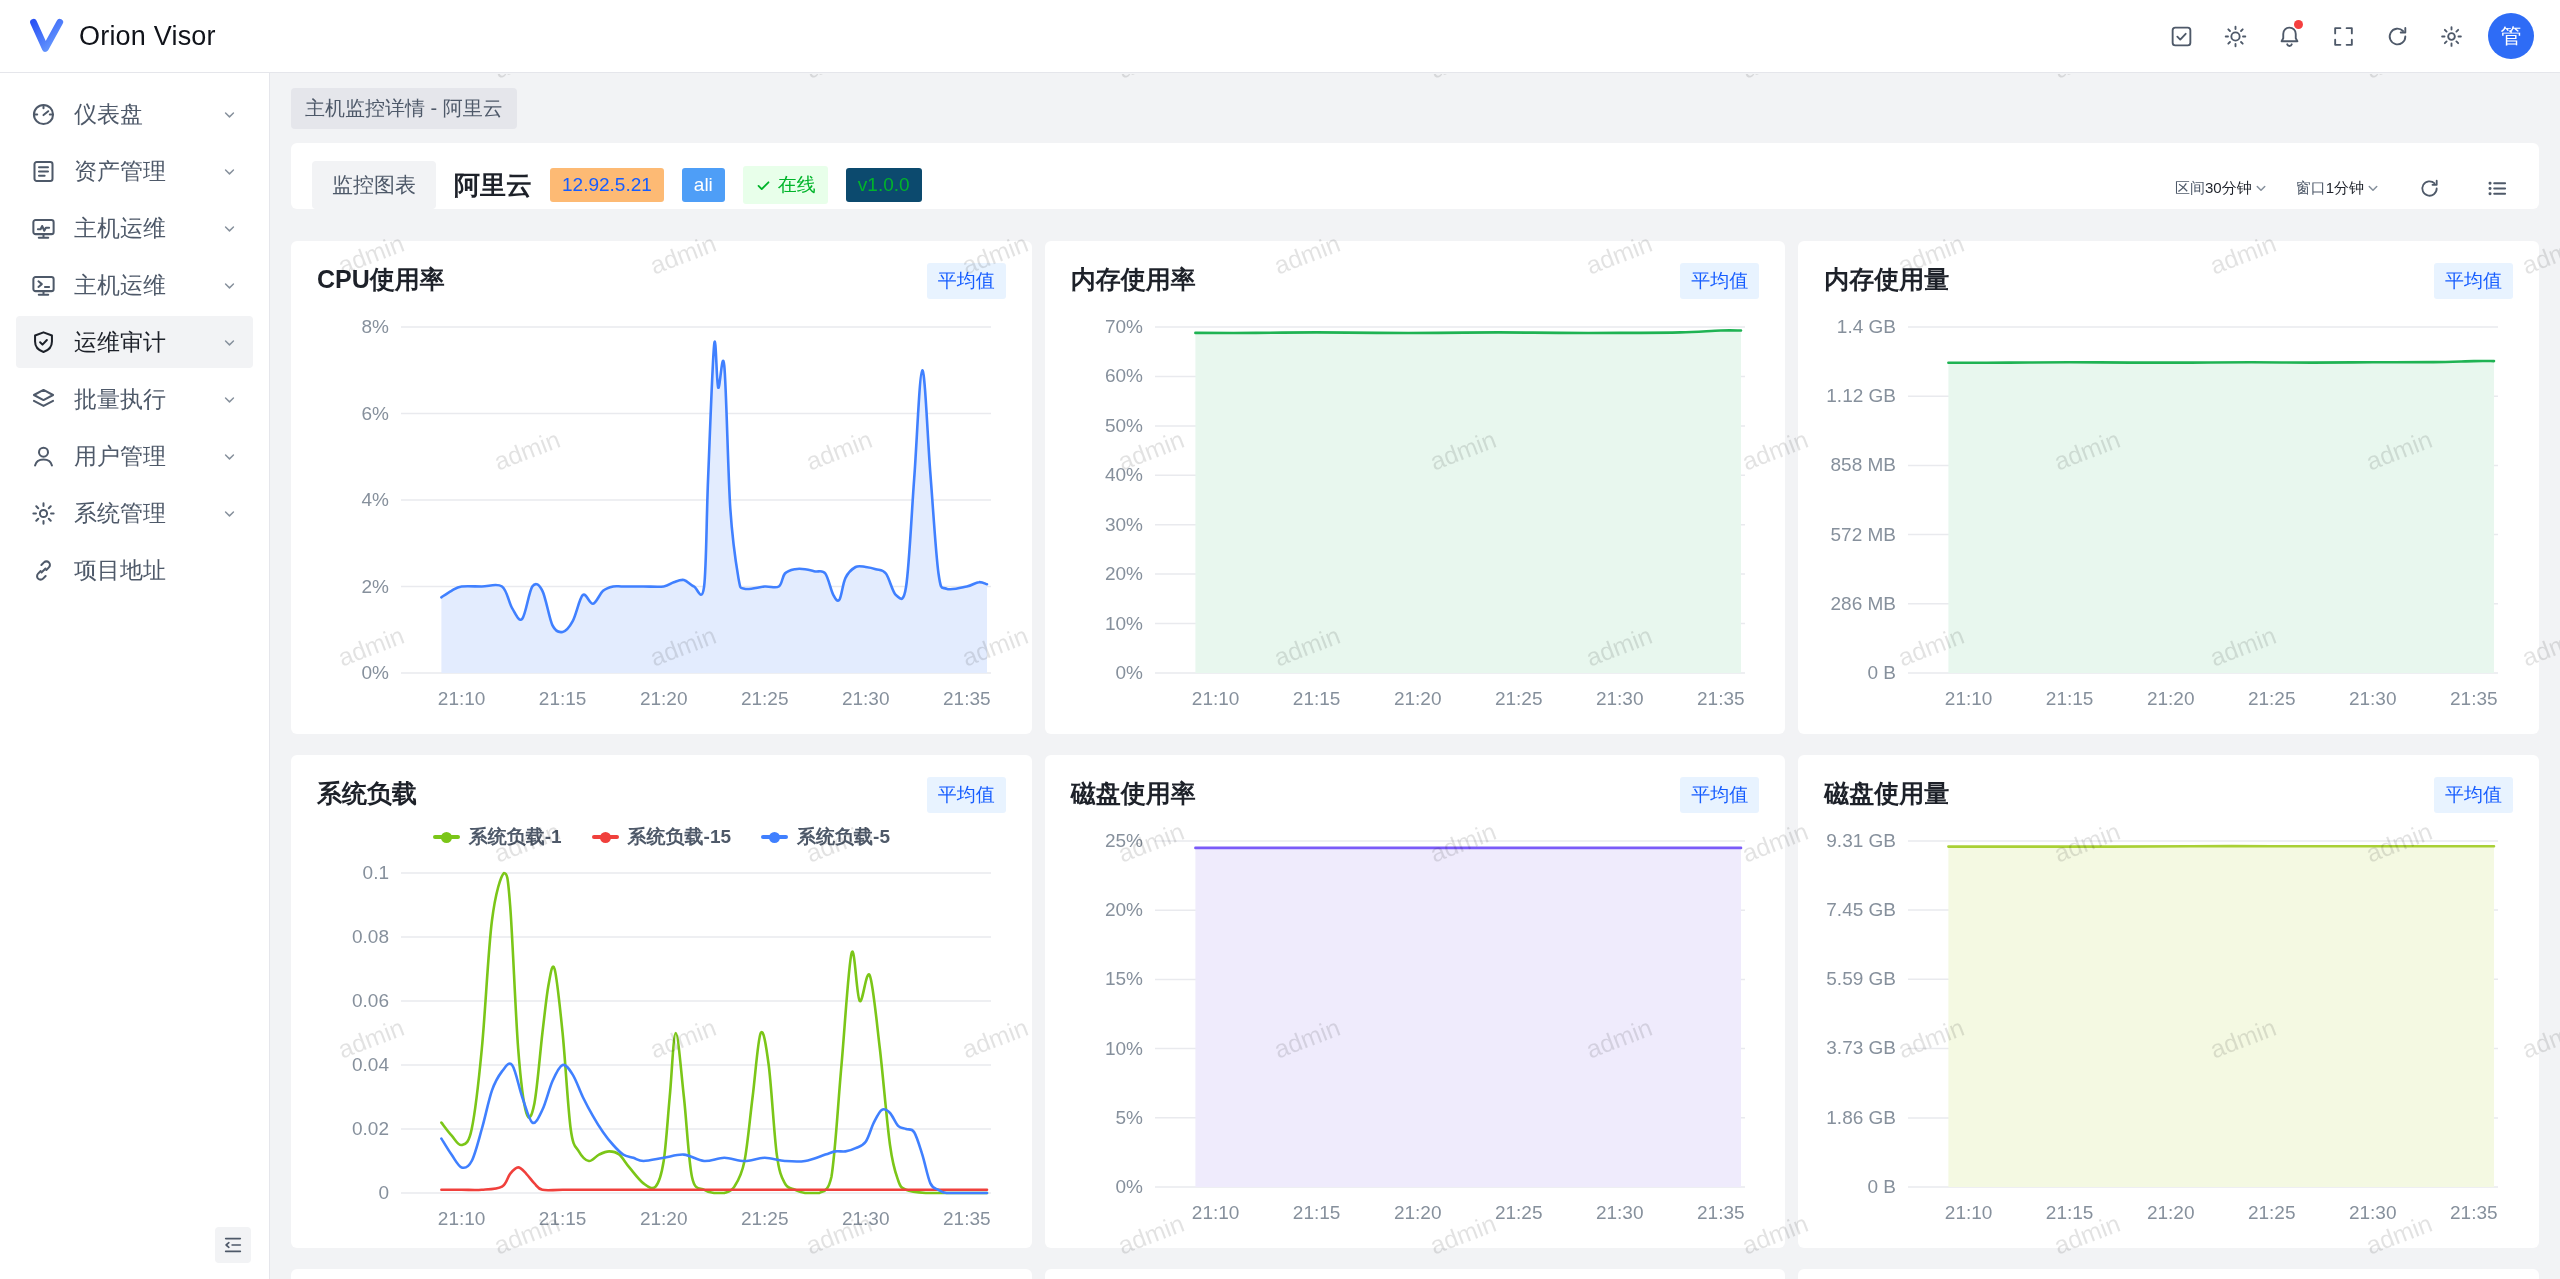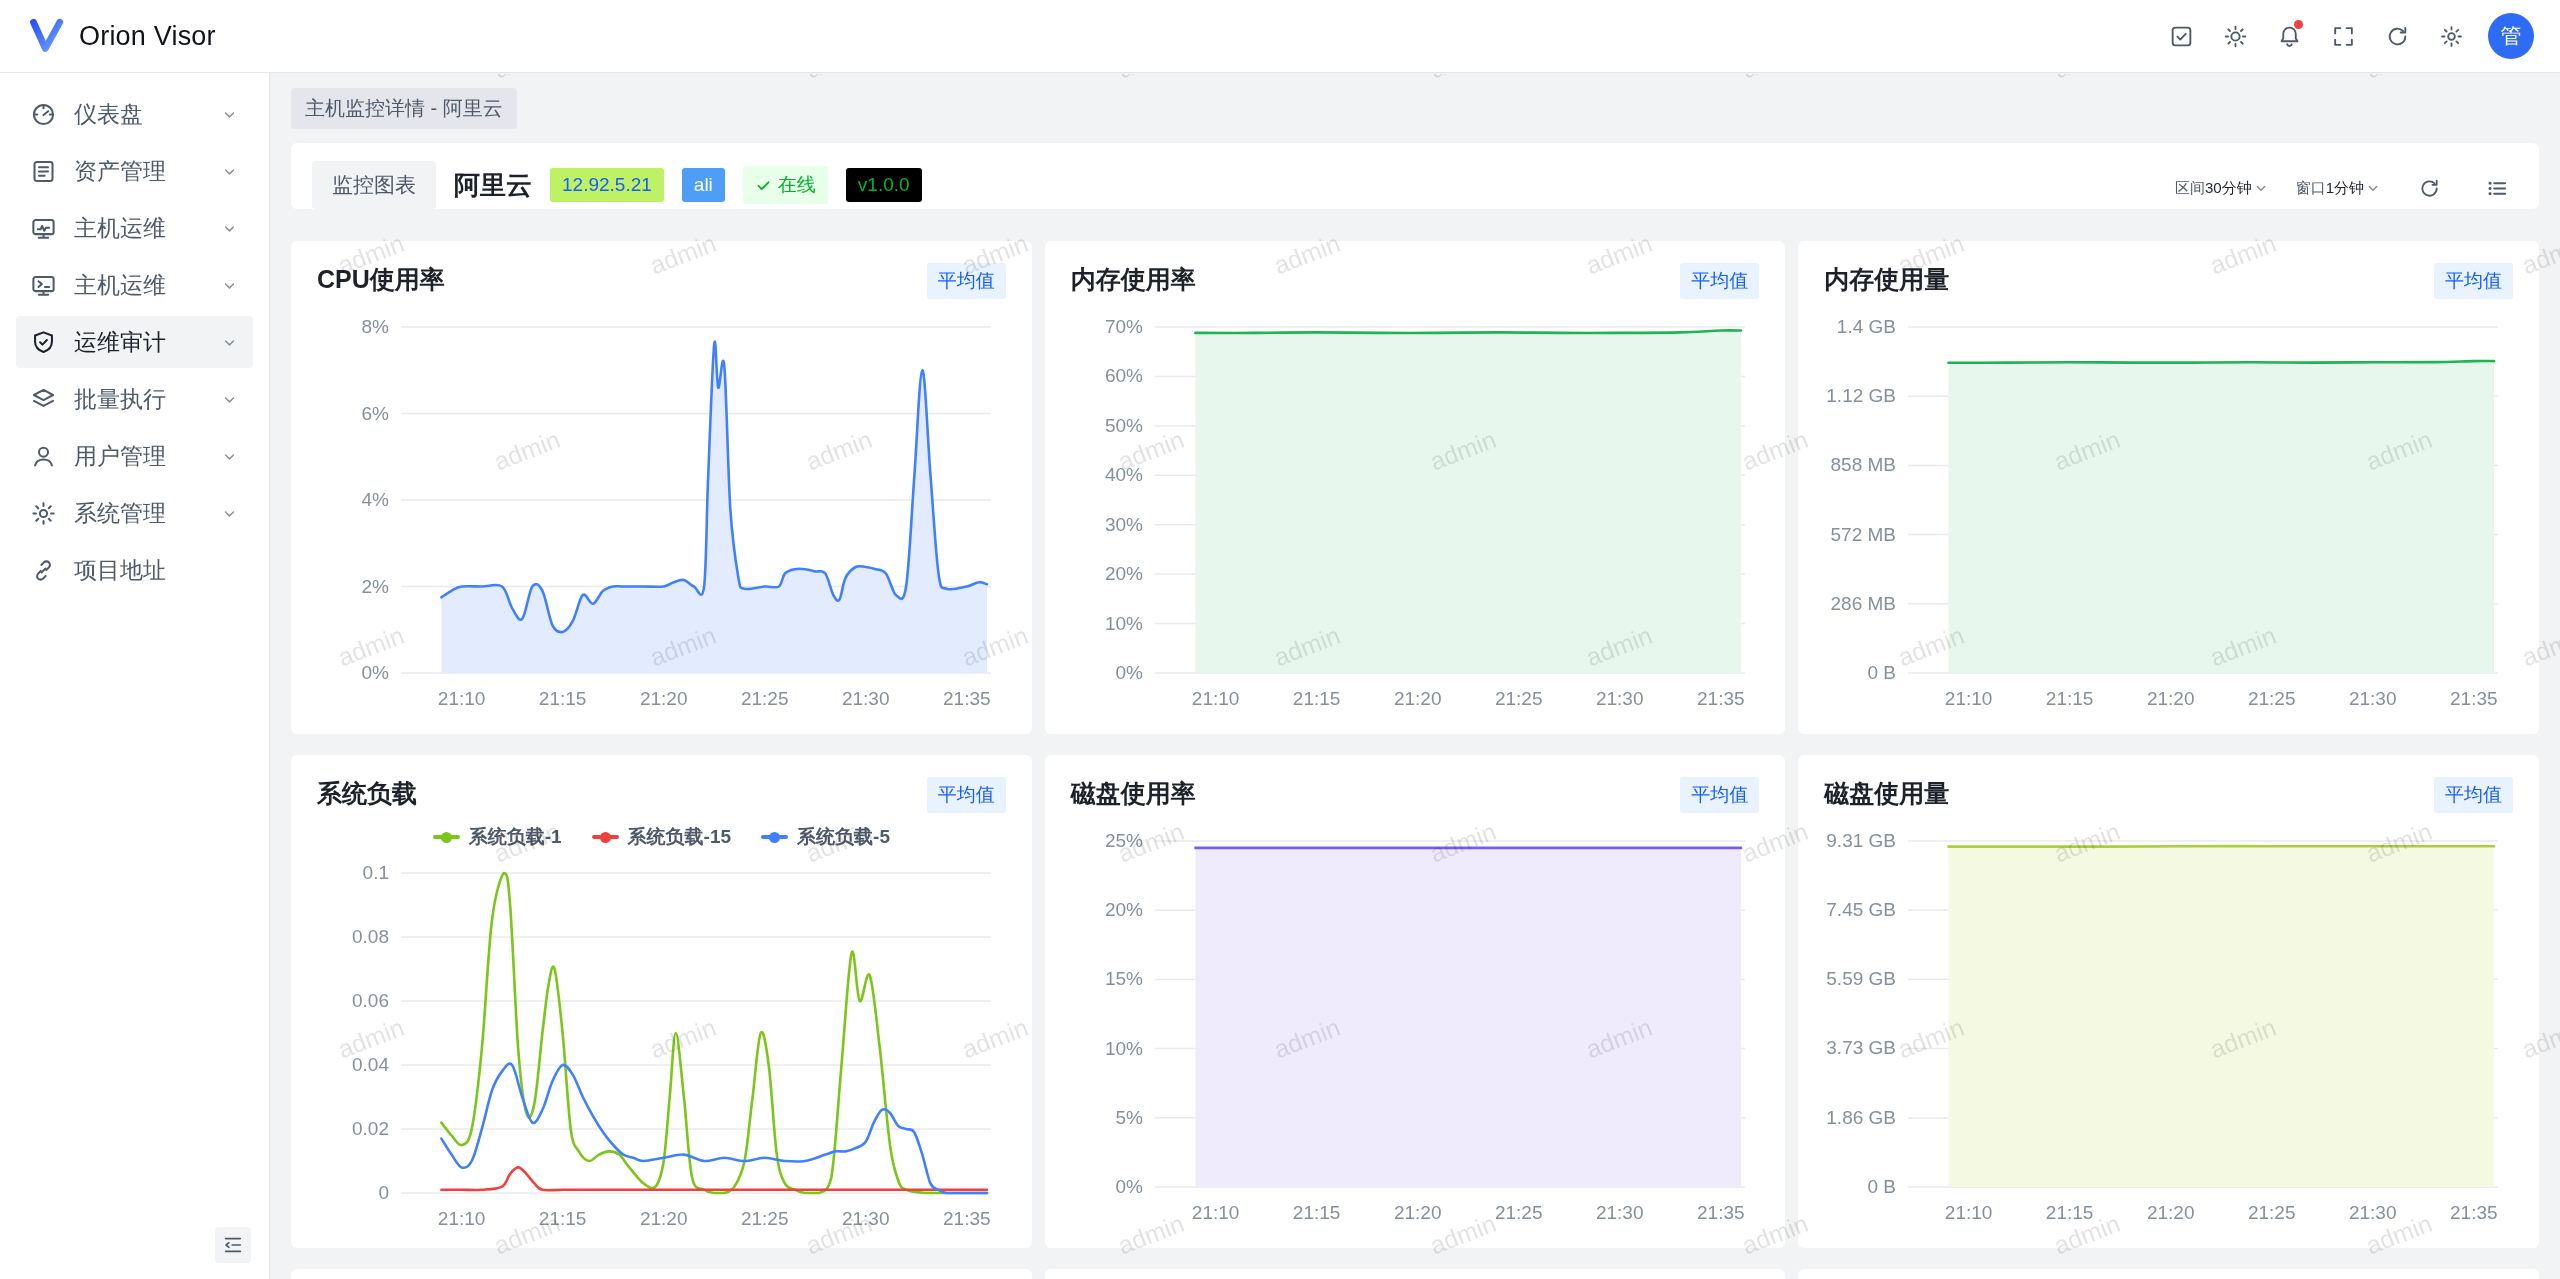--- a/index.html
+++ b/index.html
@@ -33,25 +33,25 @@
   
   .main { flex:1; padding:0 21px; overflow:hidden; }
   .breadcrumb-row { height:70px; display:flex; align-items:center; }
   .crumb { background:#e5e6eb; color:#4e5969; font-size:20px; padding:7px 14px; border-radius:4px; cursor:pointer; }
 
   .toolbar { background:#fff; border-radius:6px; height:66px; display:flex; align-items:flex-end; justify-content:space-between; padding:0 21px; margin-bottom:32px; }
   .tb-left { display:flex; align-items:center; gap:18px; }
   .seg-btn { background:#f2f3f5; color:#4e5969; font-size:21px; padding:10px 20px; border-radius:4px; cursor:pointer; white-space:nowrap; }
   .host-title { font-size:26px; font-weight:700; }
   .tag { font-size:19px; padding:6px 12px; border-radius:3px; white-space:nowrap; display:flex; align-items:center; gap:6px; }
-  .tag-ip { background:#bef264; color:#165dff; }
+  .tag-ip { background:#fdba74; color:#165dff; }
   .tag-ali { background:#4e9ef7; color:#fff; }
   .tag-online { background:#e8ffea; color:#00b42a; }
   .tag-online svg { width:17px; height:17px; }
-  .tag-ver { background:#000000; color:#00b42a; }
+  .tag-ver { background:#0c4a6e; color:#00b42a; }
   .tb-right { display:flex; align-items:center; gap:26px; }
   .sel { display:flex; align-items:center; font-size:15px; color:#4e5969; cursor:pointer; }
   .sel b { font-weight:400; color:#1d2129; }
   .sel svg { width:18px; height:18px; color:#86909c; }
   .tb-icon { width:42px; height:42px; border-radius:50%; display:flex; align-items:center; justify-content:center; color:#4e5969; cursor:pointer; }
   .tb-icon svg { width:23px; height:23px; }
 
   
   .grid { display:grid; grid-template-columns:repeat(3,1fr); column-gap:13px; row-gap:21px; }
   .card { background:#fff; border-radius:6px; height:493px; padding:22px 26px 8px; position:relative; }

